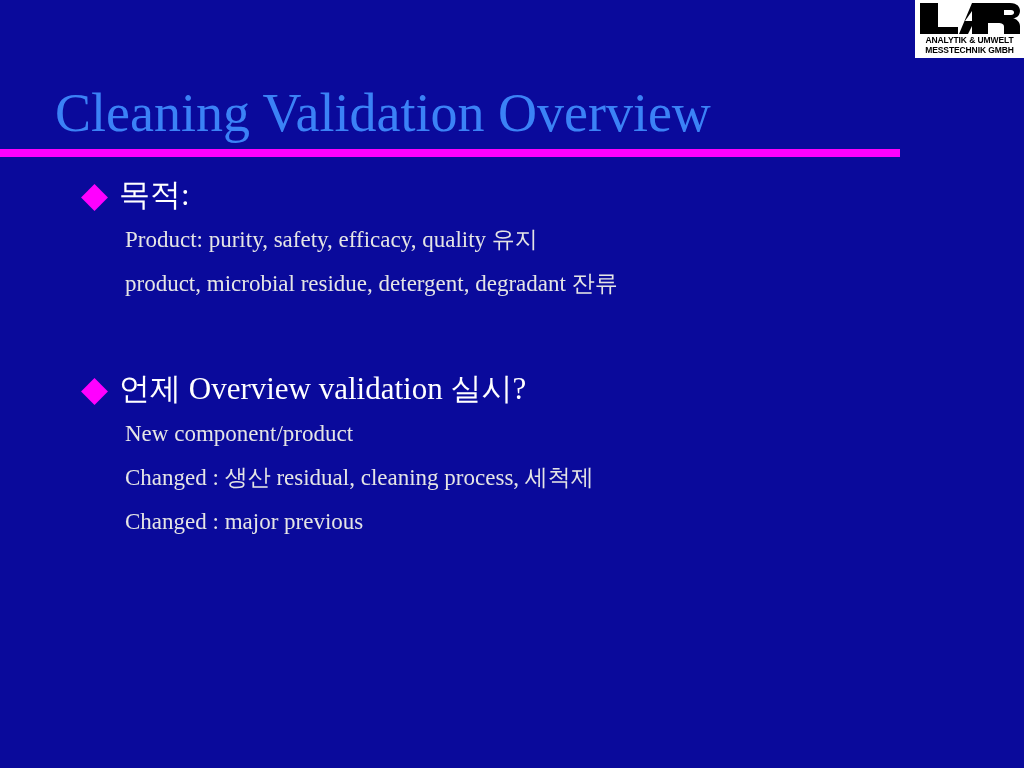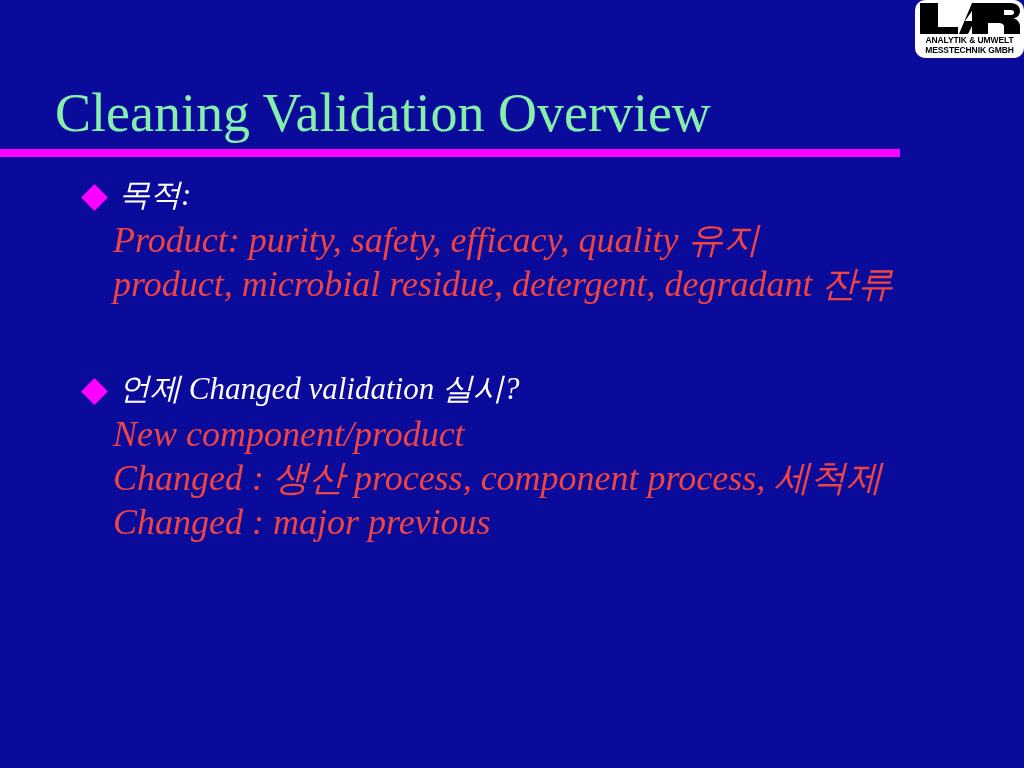--- a/index.html
+++ b/index.html
@@ -31,21 +31,20 @@
     top: 0px;
     width: 109px;
     height: 58px;
     background: #FFFFFF;
     box-sizing: border-box;
     padding: 2px 3px 1px 3px;
     display: flex;
     flex-direction: column;
     align-items: center;
     justify-content: flex-start;
-    border-radius: 10px;
   }
   #logo-mark {
     width: 103px;
     height: 33px;
     position: relative;
     overflow: hidden;
   }
   #logo-mark svg { display: block; }
   .logo-line {
     color: #000000;
@@ -57,21 +56,21 @@
     white-space: nowrap;
     text-align: center;
   }
 
   
   #title {
     position: absolute;
     left: 55px;
     top: 82px;
     width: 900px;
-    color: #86efac;
+    color: #3b82f6;
     font-family: "Liberation Serif", "DejaVu Serif", serif;
     font-size: 54px;
     line-height: 62px;
     white-space: nowrap;
   }
   #title-rule {
     position: absolute;
     left: 0px;
     top: 149px;
     width: 900px;
@@ -81,21 +80,21 @@
 
   
   #body-area {
     position: absolute;
     left: 0;
     top: 175px;
     width: 1024px;
     height: 590px;
   }
 
-  .block { position: relative; font-style: italic; }
+  .block { position: relative; }
 
   .bullet-row {
     position: relative;
     display: flex;
     align-items: flex-start;
     padding-left: 85px;
     margin: 0;
   }
   .diamond {
     position: absolute;
@@ -109,28 +108,29 @@
   .bullet-text {
     margin-left: 34px;
     color: #FFFFFF;
     font-family: "Liberation Serif", "DejaVu Serif", serif;
     font-size: 31px;
     line-height: 40px;
     white-space: pre-wrap;
   }
 
   .sub-line {
-    color: #ef4444;
+    color: #e5e5e5;
     font-family: "Liberation Serif", "DejaVu Serif", serif;
-    font-size: 36px;
+    font-size: 23px;
     line-height: 38px;
     padding-left: 113px;
     padding-right: 40px;
     text-indent: -0px;
     white-space: pre-wrap;
+    margin-left: 12px;
   }
   .sub-line.wrap {
     padding-left: 113px;
     text-indent: -0px;
   }
 
   .spacer-sm { height: 6px; }
   .spacer-lg { height: 66px; }
 </style>
 </head>
@@ -169,24 +169,24 @@
       <div class="sub-line">Product: purity, safety, efficacy, quality 유지</div>
       <div class="spacer-sm"></div>
       <div class="sub-line wrap">product, microbial residue, detergent, degradant 잔류</div>
     </div>
 
     <div class="spacer-lg"></div>
 
     <div class="block">
       <div class="bullet-row">
         <span class="diamond"></span>
-        <span class="bullet-text">언제 Changed validation 실시?</span>
+        <span class="bullet-text">언제 Overview validation 실시?</span>
       </div>
       <div class="spacer-sm"></div>
       <div class="sub-line">New component/product</div>
       <div class="spacer-sm"></div>
-      <div class="sub-line">Changed : 생산 process, component process, 세척제</div>
+      <div class="sub-line">Changed : 생산 residual, cleaning process, 세척제</div>
       <div class="spacer-sm"></div>
       <div class="sub-line">Changed : major previous</div>
     </div>
 
   </div>
 </div>
 
 </body></html>

